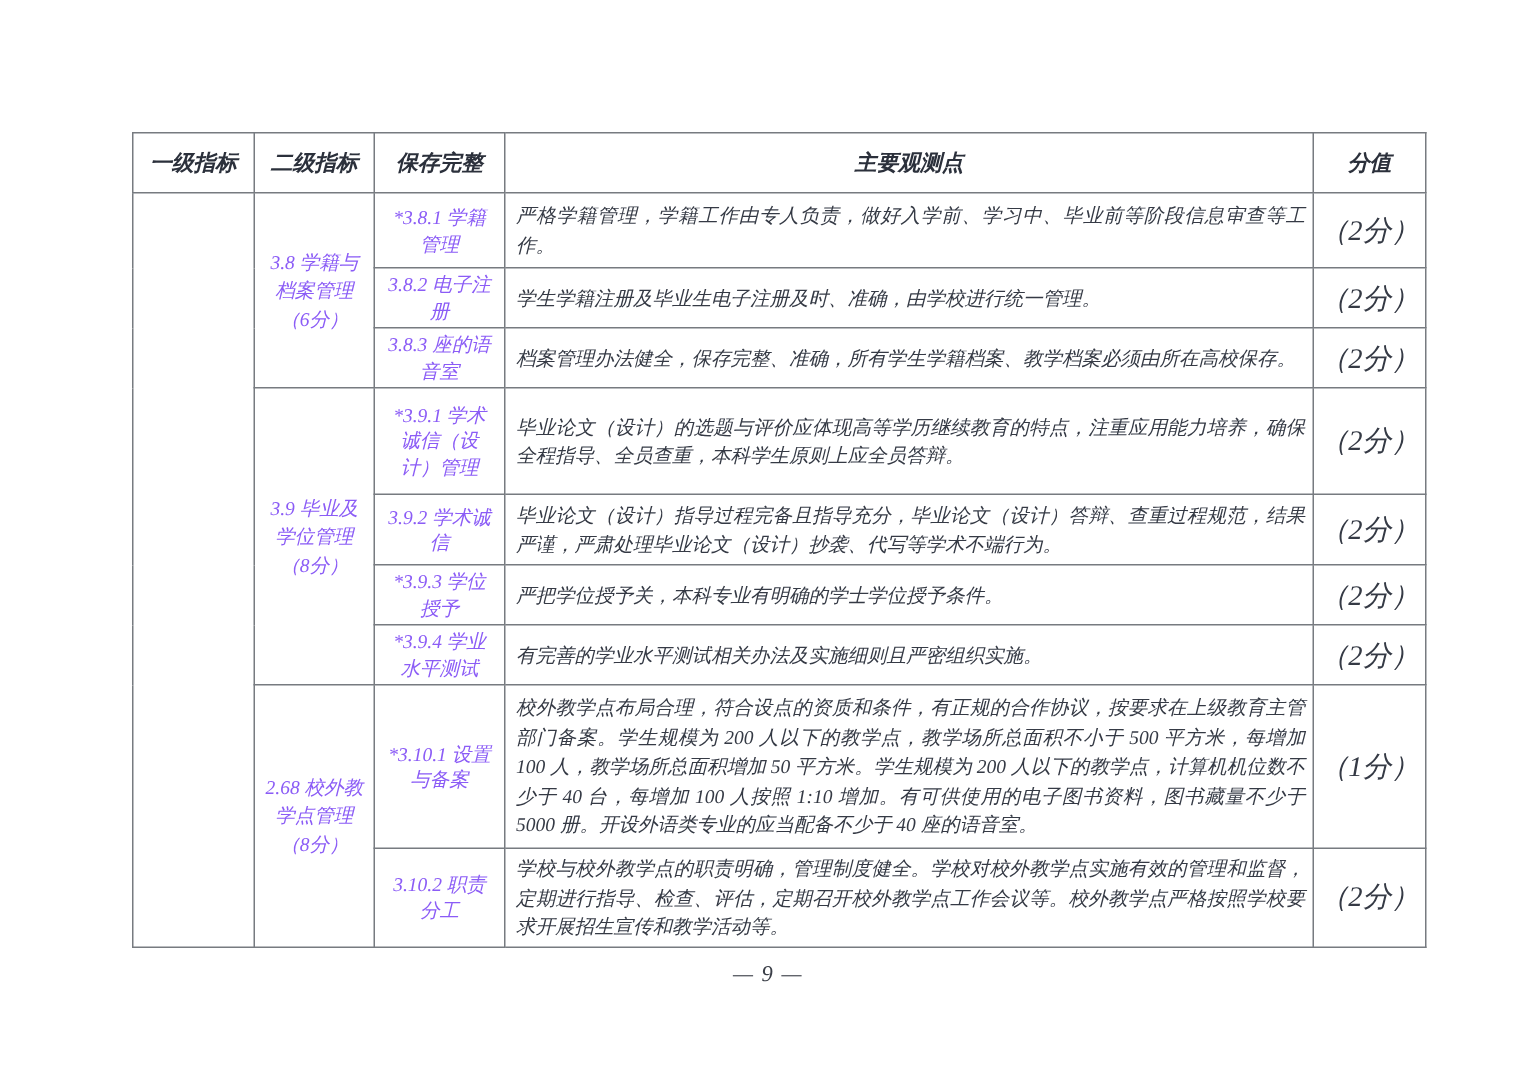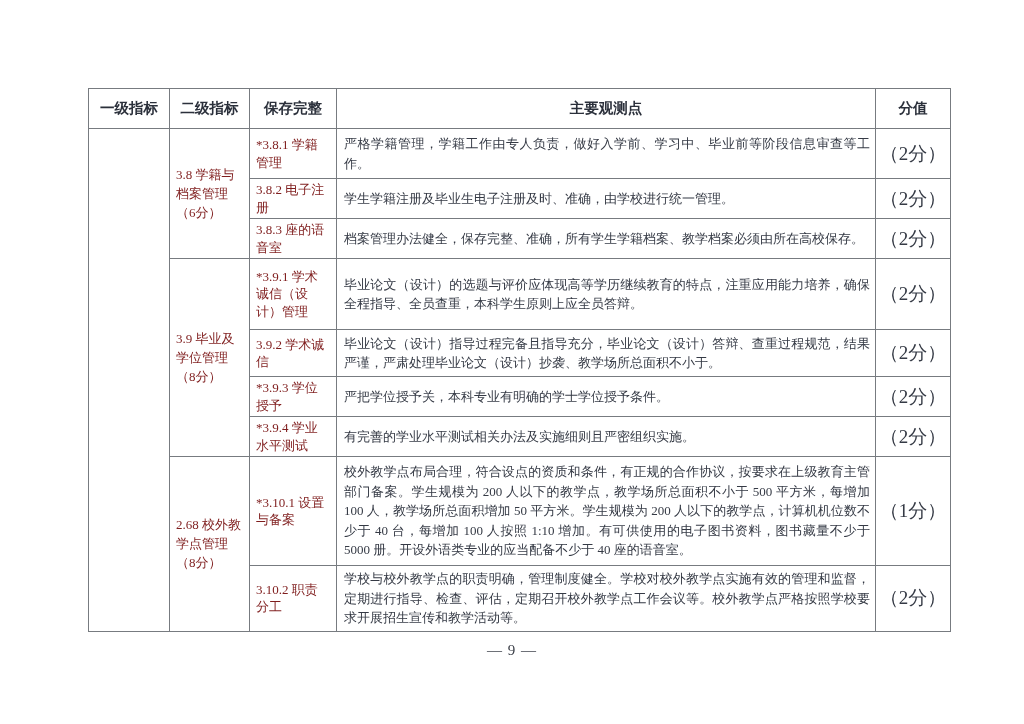--- a/index.html
+++ b/index.html
@@ -7,20 +7,21 @@
     width: 1024px; height: 724px;
     background: #ffffff;
     overflow: hidden;
     font-family: "Liberation Serif", "DejaVu Serif", serif;
     color: #353a45;
   }
   .page {
     position: relative;
     width: 1024px; height: 724px;
     background: #ffffff;
+    font-style: italic;
   }
   table.indicator-table {
     position: absolute;
     left: 88px; top: 88px;
     width: 862px;
     border-collapse: collapse;
     table-layout: fixed;
   }
   .indicator-table th,
   .indicator-table td {
@@ -35,25 +36,25 @@
     font-size: 14.5px;
     color: #2b303b;
     text-align: center;
     height: 40px;
     padding: 2px;
   }
   td.l1 {
     background: #ffffff;
   }
   td.l2, td.l3 {
-    text-align: left;
+    text-align: center;
     font-size: 13px;
     line-height: 17.5px;
     padding: 2px 6px;
-    color: #7f1d1d;
+    color: #8b5cf6;
   }
   td.l2 { line-height: 19px; }
   td.obs {
     font-size: 13px;
     line-height: 19.5px;
     text-align: justify;
     padding: 3px 5px 3px 7px;
     color: #353a45;
     margin-left: 41px;
   }
@@ -114,21 +115,21 @@
         <td class="score">（2分）</td>
       </tr>
       <tr style="height:71px">
         <td class="l2" rowspan="4">3.9 毕业及学位管理（8分）</td>
         <td class="l3">*3.9.1 学术诚信（设计）管理</td>
         <td class="obs">毕业论文（设计）的选题与评价应体现高等学历继续教育的特点，注重应用能力培养，确保全程指导、全员查重，本科学生原则上应全员答辩。</td>
         <td class="score">（2分）</td>
       </tr>
       <tr style="height:47px">
         <td class="l3">3.9.2 学术诚信</td>
-        <td class="obs">毕业论文（设计）指导过程完备且指导充分，毕业论文（设计）答辩、查重过程规范，结果严谨，严肃处理毕业论文（设计）抄袭、教学场所总面积不小于。</td>
+        <td class="obs">毕业论文（设计）指导过程完备且指导充分，毕业论文（设计）答辩、查重过程规范，结果严谨，严肃处理毕业论文（设计）抄袭、代写等学术不端行为。</td>
         <td class="score">（2分）</td>
       </tr>
       <tr style="height:37px">
         <td class="l3">*3.9.3 学位授予</td>
         <td class="obs">严把学位授予关，本科专业有明确的学士学位授予条件。</td>
         <td class="score">（2分）</td>
       </tr>
       <tr style="height:39px">
         <td class="l3">*3.9.4 学业水平测试</td>
         <td class="obs">有完善的学业水平测试相关办法及实施细则且严密组织实施。</td>

